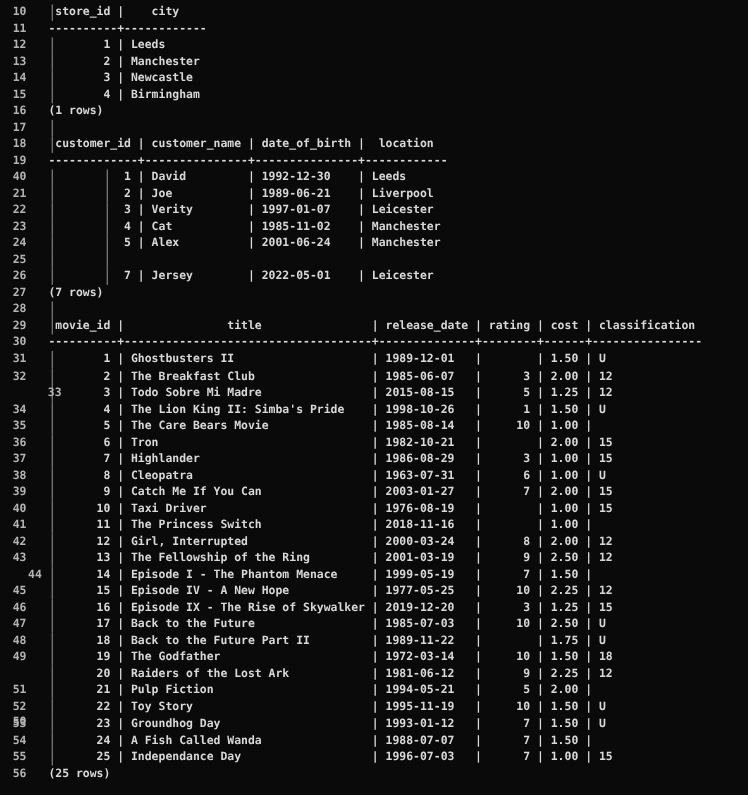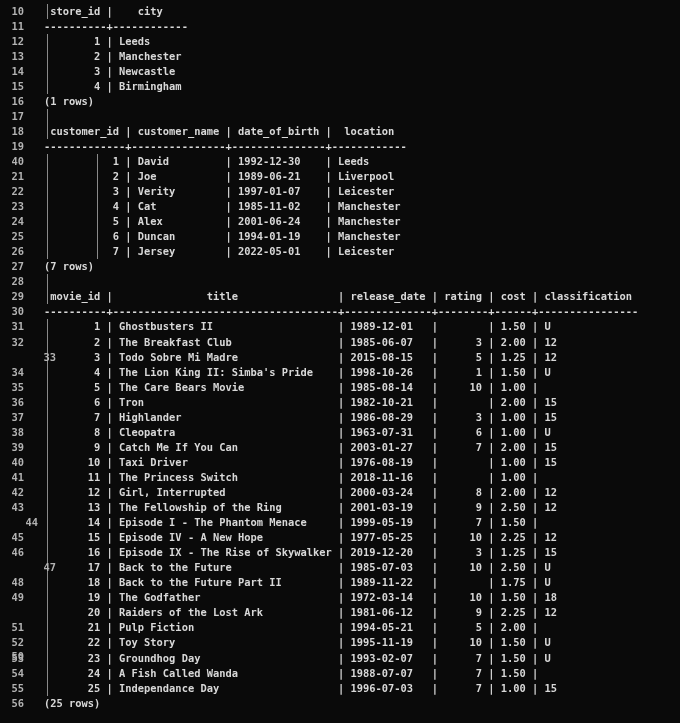--- a/index.html
+++ b/index.html
@@ -41,21 +41,21 @@
       <div class="line"><span class="guide" style="left: 46.6304px; background: rgb(138, 138, 138);"></span><span class="num" style="color: rgb(179, 179, 179);">15</span><span class="txt" style="color: rgb(216, 216, 216);">        4 | Birmingham</span></div>
       <div class="line"><span class="num" style="color: rgb(179, 179, 179);">16</span><span class="txt" style="color: rgb(216, 216, 216);">(1 rows)</span></div>
       <div class="line"><span class="guide" style="left: 46.6304px; background: rgb(138, 138, 138);"></span><span class="num" style="color: rgb(179, 179, 179);">17</span><span class="txt" style="color: rgb(216, 216, 216);"></span></div>
       <div class="line"><span class="guide" style="left: 46.6304px; background: rgb(138, 138, 138);"></span><span class="num" style="color: rgb(179, 179, 179);">18</span><span class="txt" style="color: rgb(216, 216, 216);"> customer_id | customer_name | date_of_birth |  location</span></div>
       <div class="line"><span class="num" style="color: rgb(179, 179, 179);">19</span><span class="txt" style="color: rgb(216, 216, 216);">-------------+---------------+---------------+------------</span></div>
       <div class="line"><span class="guide" style="left: 46.6304px; background: rgb(138, 138, 138);"></span><span class="guide" style="left: 96.7168px; background: rgb(138, 138, 138);"></span><span class="num" style="color: rgb(179, 179, 179);">40</span><span class="txt" style="color: rgb(216, 216, 216);">           1 | David         | 1992-12-30    | Leeds</span></div>
       <div class="line"><span class="guide" style="left: 46.6304px; background: rgb(138, 138, 138);"></span><span class="guide" style="left: 96.7168px; background: rgb(138, 138, 138);"></span><span class="num" style="color: rgb(179, 179, 179);">21</span><span class="txt" style="color: rgb(216, 216, 216);">           2 | Joe           | 1989-06-21    | Liverpool</span></div>
       <div class="line"><span class="guide" style="left: 46.6304px; background: rgb(138, 138, 138);"></span><span class="guide" style="left: 96.7168px; background: rgb(138, 138, 138);"></span><span class="num" style="color: rgb(179, 179, 179);">22</span><span class="txt" style="color: rgb(216, 216, 216);">           3 | Verity        | 1997-01-07    | Leicester</span></div>
       <div class="line"><span class="guide" style="left: 46.6304px; background: rgb(138, 138, 138);"></span><span class="guide" style="left: 96.7168px; background: rgb(138, 138, 138);"></span><span class="num" style="color: rgb(179, 179, 179);">23</span><span class="txt" style="color: rgb(216, 216, 216);">           4 | Cat           | 1985-11-02    | Manchester</span></div>
       <div class="line"><span class="guide" style="left: 46.6304px; background: rgb(138, 138, 138);"></span><span class="guide" style="left: 96.7168px; background: rgb(138, 138, 138);"></span><span class="num" style="color: rgb(179, 179, 179);">24</span><span class="txt" style="color: rgb(216, 216, 216);">           5 | Alex          | 2001-06-24    | Manchester</span></div>
-      <div class="line"><span class="guide" style="left: 46.6304px; background: rgb(138, 138, 138);"></span><span class="guide" style="left: 96.7168px; background: rgb(138, 138, 138);"></span><span class="num" style="color: rgb(179, 179, 179);">25</span><span class="txt" style="color: rgb(216, 216, 216);">           6 | Duncan        | 1994-01-19    | Manchester</span></div>
+      <div class="line"><span class="guide" style="left: 46.6304px; background: rgb(138, 138, 138);"></span><span class="guide" style="left: 96.7168px; background: rgb(138, 138, 138);"></span><span class="num" style="color: rgb(179, 179, 179);">25</span></div>
       <div class="line"><span class="guide" style="left: 46.6304px; background: rgb(138, 138, 138);"></span><span class="guide" style="left: 96.7168px; background: rgb(138, 138, 138);"></span><span class="num" style="color: rgb(179, 179, 179);">26</span><span class="txt" style="color: rgb(216, 216, 216);">           7 | Jersey        | 2022-05-01    | Leicester</span></div>
       <div class="line"><span class="num" style="color: rgb(179, 179, 179);">27</span><span class="txt" style="color: rgb(216, 216, 216);">(7 rows)</span></div>
       <div class="line"><span class="guide" style="left: 46.6304px; background: rgb(138, 138, 138);"></span><span class="num" style="color: rgb(179, 179, 179);">28</span><span class="txt" style="color: rgb(216, 216, 216);"></span></div>
       <div class="line"><span class="guide" style="left: 46.6304px; background: rgb(138, 138, 138);"></span><span class="num" style="color: rgb(179, 179, 179);">29</span><span class="txt" style="color: rgb(216, 216, 216);"> movie_id |               title                | release_date | rating | cost | classification</span></div>
       <div class="line"><span class="num" style="color: rgb(179, 179, 179);">30</span><span class="txt" style="color: rgb(216, 216, 216);">----------+------------------------------------+--------------+--------+------+----------------</span></div>
       <div class="line"><span class="guide" style="left: 46.6304px; background: rgb(138, 138, 138);"></span><span class="num" style="color: rgb(179, 179, 179);">31</span><span class="txt" style="color: rgb(216, 216, 216);">        1 | Ghostbusters II                    | 1989-12-01   |        | 1.50 | U</span></div>
       <div class="line"><span class="guide" style="left: 46.6304px; background: rgb(138, 138, 138);"></span><span class="num" style="color: rgb(179, 179, 179);">32</span><span class="txt" style="color: rgb(216, 216, 216);">        2 | The Breakfast Club                 | 1985-06-07   |      3 | 2.00 | 12</span></div>
       <div class="line"><span class="guide" style="left: 46.6304px; background: rgb(138, 138, 138);"></span><span class="num" style="color: rgb(179, 179, 179); margin-left: 32px;">33</span><span class="txt" style="color: rgb(216, 216, 216);">        3 | Todo Sobre Mi Madre                | 2015-08-15   |      5 | 1.25 | 12</span></div>
       <div class="line"><span class="guide" style="left: 46.6304px; background: rgb(138, 138, 138);"></span><span class="num" style="color: rgb(179, 179, 179);">34</span><span class="txt" style="color: rgb(216, 216, 216);">        4 | The Lion King II: Simba's Pride    | 1998-10-26   |      1 | 1.50 | U</span></div>
       <div class="line"><span class="guide" style="left: 46.6304px; background: rgb(138, 138, 138);"></span><span class="num" style="color: rgb(179, 179, 179);">35</span><span class="txt" style="color: rgb(216, 216, 216);">        5 | The Care Bears Movie               | 1985-08-14   |     10 | 1.00 |</span></div>
@@ -63,24 +63,24 @@
       <div class="line"><span class="guide" style="left: 46.6304px; background: rgb(138, 138, 138);"></span><span class="num" style="color: rgb(179, 179, 179);">37</span><span class="txt" style="color: rgb(216, 216, 216);">        7 | Highlander                         | 1986-08-29   |      3 | 1.00 | 15</span></div>
       <div class="line"><span class="guide" style="left: 46.6304px; background: rgb(138, 138, 138);"></span><span class="num" style="color: rgb(179, 179, 179);">38</span><span class="txt" style="color: rgb(216, 216, 216);">        8 | Cleopatra                          | 1963-07-31   |      6 | 1.00 | U</span></div>
       <div class="line"><span class="guide" style="left: 46.6304px; background: rgb(138, 138, 138);"></span><span class="num" style="color: rgb(179, 179, 179);">39</span><span class="txt" style="color: rgb(216, 216, 216);">        9 | Catch Me If You Can                | 2003-01-27   |      7 | 2.00 | 15</span></div>
       <div class="line"><span class="guide" style="left: 46.6304px; background: rgb(138, 138, 138);"></span><span class="num" style="color: rgb(179, 179, 179);">40</span><span class="txt" style="color: rgb(216, 216, 216);">       10 | Taxi Driver                        | 1976-08-19   |        | 1.00 | 15</span></div>
       <div class="line"><span class="guide" style="left: 46.6304px; background: rgb(138, 138, 138);"></span><span class="num" style="color: rgb(179, 179, 179);">41</span><span class="txt" style="color: rgb(216, 216, 216);">       11 | The Princess Switch                | 2018-11-16   |        | 1.00 |</span></div>
       <div class="line"><span class="guide" style="left: 46.6304px; background: rgb(138, 138, 138);"></span><span class="num" style="color: rgb(179, 179, 179);">42</span><span class="txt" style="color: rgb(216, 216, 216);">       12 | Girl, Interrupted                  | 2000-03-24   |      8 | 2.00 | 12</span></div>
       <div class="line"><span class="guide" style="left: 46.6304px; background: rgb(138, 138, 138);"></span><span class="num" style="color: rgb(179, 179, 179);">43</span><span class="txt" style="color: rgb(216, 216, 216);">       13 | The Fellowship of the Ring         | 2001-03-19   |      9 | 2.50 | 12</span></div>
       <div class="line"><span class="guide" style="left: 46.6304px; background: rgb(138, 138, 138);"></span><span class="num" style="color: rgb(179, 179, 179); margin-left: 14px;">44</span><span class="txt" style="color: rgb(216, 216, 216);">       14 | Episode I - The Phantom Menace     | 1999-05-19   |      7 | 1.50 |</span></div>
       <div class="line"><span class="guide" style="left: 46.6304px; background: rgb(138, 138, 138);"></span><span class="num" style="color: rgb(179, 179, 179);">45</span><span class="txt" style="color: rgb(216, 216, 216);">       15 | Episode IV - A New Hope            | 1977-05-25   |     10 | 2.25 | 12</span></div>
       <div class="line"><span class="guide" style="left: 46.6304px; background: rgb(138, 138, 138);"></span><span class="num" style="color: rgb(179, 179, 179);">46</span><span class="txt" style="color: rgb(216, 216, 216);">       16 | Episode IX - The Rise of Skywalker | 2019-12-20   |      3 | 1.25 | 15</span></div>
-      <div class="line"><span class="guide" style="left: 46.6304px; background: rgb(138, 138, 138);"></span><span class="num" style="color: rgb(179, 179, 179); padding-left: 32px;">47</span><span class="txt" style="color: rgb(216, 216, 216);">       17 | Back to the Future                 | 1985-07-03   |     10 | 2.50 | U</span></div>
+      <div class="line"><span class="guide" style="left: 46.6304px; background: rgb(138, 138, 138);"></span><span class="num" style="color: rgb(179, 179, 179);">47</span><span class="txt" style="color: rgb(216, 216, 216);">       17 | Back to the Future                 | 1985-07-03   |     10 | 2.50 | U</span></div>
       <div class="line"><span class="guide" style="left: 46.6304px; background: rgb(138, 138, 138);"></span><span class="num" style="color: rgb(179, 179, 179);">48</span><span class="txt" style="color: rgb(216, 216, 216);">       18 | Back to the Future Part II         | 1989-11-22   |        | 1.75 | U</span></div>
       <div class="line"><span class="guide" style="left: 46.6304px; background: rgb(138, 138, 138);"></span><span class="num" style="color: rgb(179, 179, 179);">49</span><span class="txt" style="color: rgb(216, 216, 216);">       19 | The Godfather                      | 1972-03-14   |     10 | 1.50 | 18</span></div>
       <div class="line"><span class="guide" style="left: 46.6304px; background: rgb(138, 138, 138);"></span><span class="num" style="color: rgb(179, 179, 179); margin-top: 44px;">50</span><span class="txt" style="color: rgb(216, 216, 216);">       20 | Raiders of the Lost Ark            | 1981-06-12   |      9 | 2.25 | 12</span></div>
       <div class="line"><span class="guide" style="left: 46.6304px; background: rgb(138, 138, 138);"></span><span class="num" style="color: rgb(179, 179, 179);">51</span><span class="txt" style="color: rgb(216, 216, 216);">       21 | Pulp Fiction                       | 1994-05-21   |      5 | 2.00 |</span></div>
       <div class="line"><span class="guide" style="left: 46.6304px; background: rgb(138, 138, 138);"></span><span class="num" style="color: rgb(179, 179, 179);">52</span><span class="txt" style="color: rgb(216, 216, 216);">       22 | Toy Story                          | 1995-11-19   |     10 | 1.50 | U</span></div>
-      <div class="line"><span class="guide" style="left: 46.6304px; background: rgb(138, 138, 138);"></span><span class="num" style="color: rgb(179, 179, 179);">53</span><span class="txt" style="color: rgb(216, 216, 216);">       23 | Groundhog Day                      | 1993-02-07   |      7 | 1.50 | U</span></div>
+      <div class="line"><span class="guide" style="left: 46.6304px; background: rgb(138, 138, 138);"></span><span class="num" style="color: rgb(179, 179, 179);">53</span><span class="txt" style="color: rgb(216, 216, 216);">       23 | Groundhog Day                      | 1993-01-12   |      7 | 1.50 | U</span></div>
       <div class="line"><span class="guide" style="left: 46.6304px; background: rgb(138, 138, 138);"></span><span class="num" style="color: rgb(179, 179, 179);">54</span><span class="txt" style="color: rgb(216, 216, 216);">       24 | A Fish Called Wanda                | 1988-07-07   |      7 | 1.50 |</span></div>
       <div class="line"><span class="guide" style="left: 46.6304px; background: rgb(138, 138, 138);"></span><span class="num" style="color: rgb(179, 179, 179);">55</span><span class="txt" style="color: rgb(216, 216, 216);">       25 | Independance Day                   | 1996-07-03   |      7 | 1.00 | 15</span></div>
       <div class="line"><span class="num" style="color: rgb(179, 179, 179);">56</span><span class="txt" style="color: rgb(216, 216, 216);">(25 rows)</span></div>
     </div>
 </div>
 
 </body></html>

